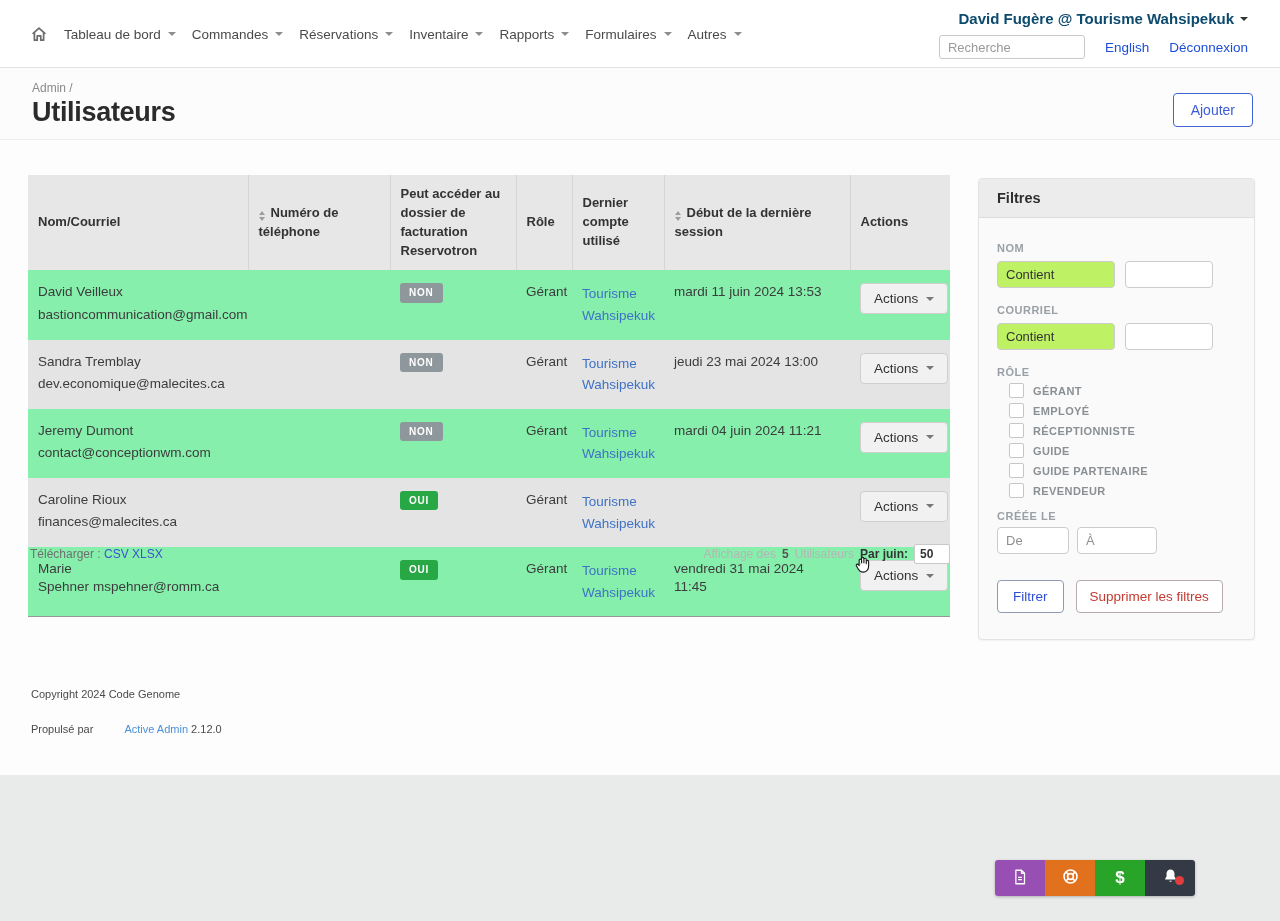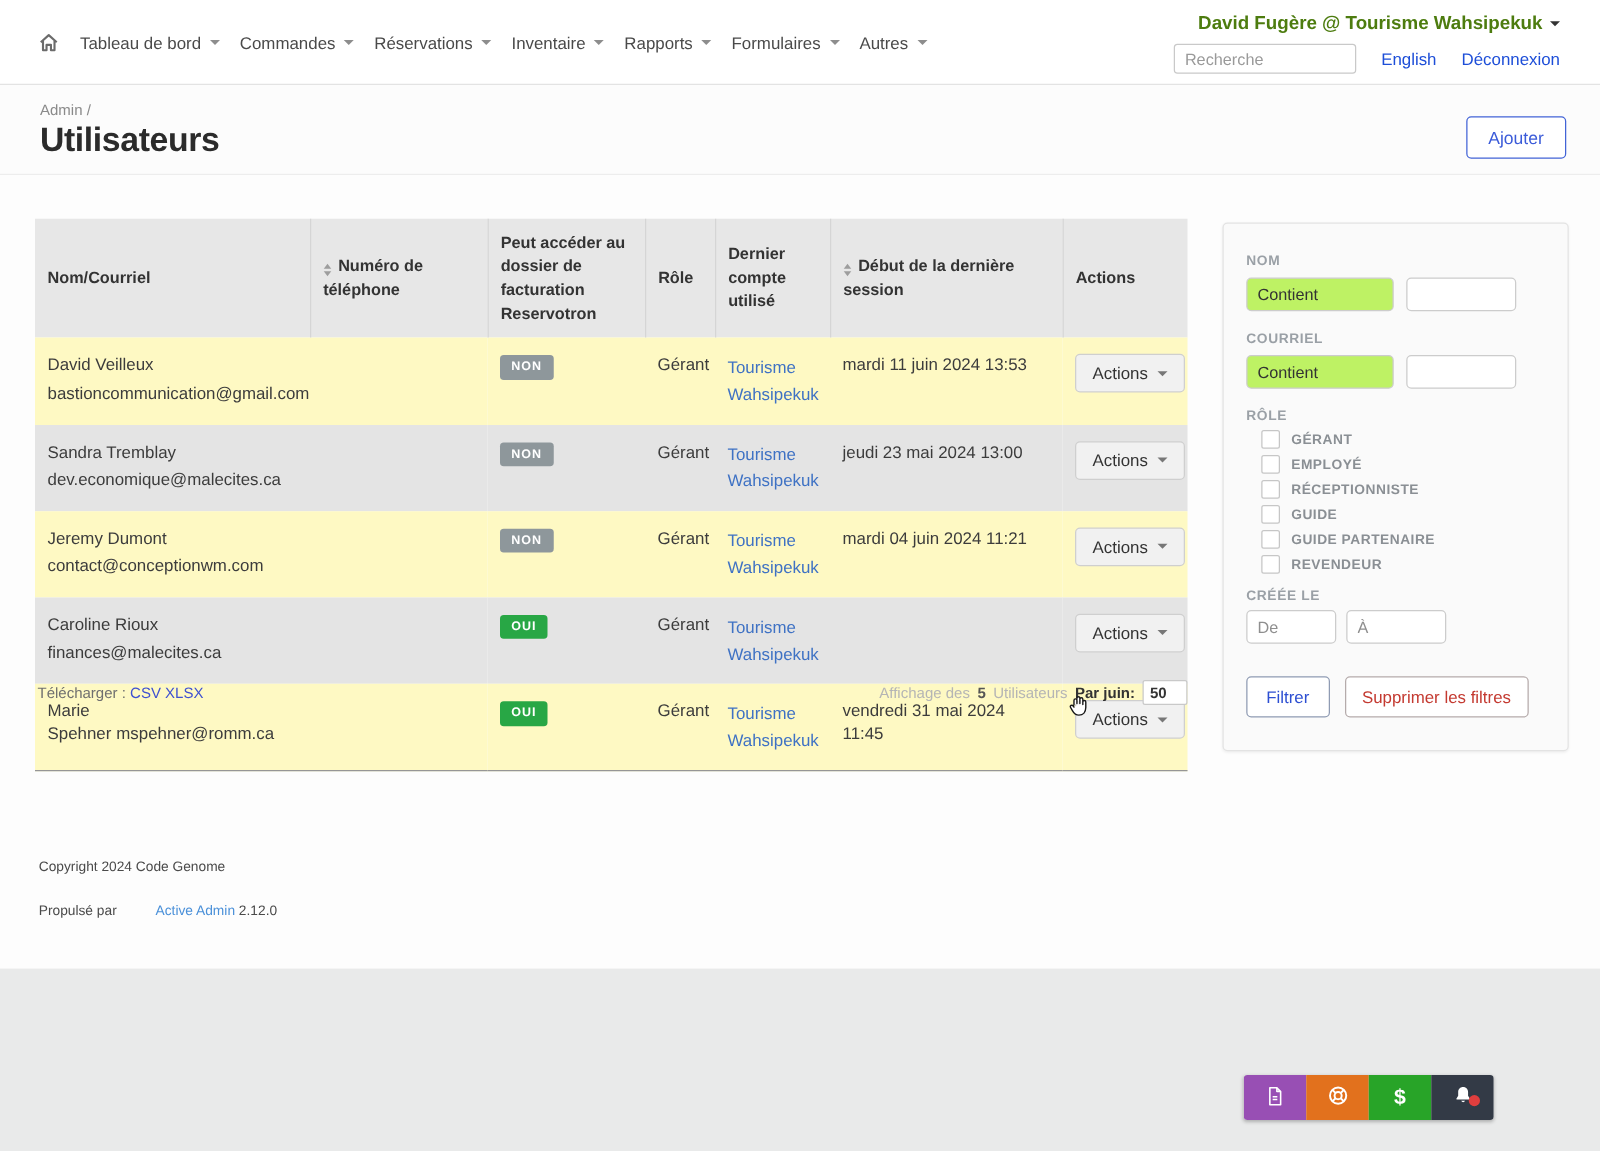--- a/index.html
+++ b/index.html
@@ -6,41 +6,41 @@
   html,body { width:1280px; height:921px; overflow:hidden; }
   body { font-family:"Liberation Sans", sans-serif; background:#e9eaea; position:relative; color:#3c3c3c; }
 
   
   .topbar { height:68px; background:#ffffff; border-bottom:1px solid #e3e3e3; position:relative; }
   .nav { display:flex; align-items:center; gap:16px; padding:0 0 0 30px; height:68px; }
   .nav-item { display:flex; align-items:center; gap:7px; font-size:13.5px; color:#4a4a4a; cursor:pointer; white-space:nowrap; }
   .home-icon svg { display:block; }
   .caret { width:0; height:0; border-left:4px solid transparent; border-right:4px solid transparent; border-top:4px solid #8d8d8d; display:inline-block; }
   .user-block { position:absolute; top:10px; right:32px; text-align:right; }
-  .user-name { font-size:15px; font-weight:bold; color:#4d7c0f; display:inline-flex; align-items:center; gap:6px;justify-content:center; }
+  .user-name { font-size:15px; font-weight:bold; color:#0c4a6e; display:inline-flex; align-items:center; gap:6px;justify-content:center; }
   .user-row2 { display:flex; align-items:center; justify-content:flex-end; gap:20px; margin-top:7px; }
   .search-input { width:146px; height:24px; border:1px solid #c9c9c9; border-radius:3px; padding:2px 8px; font-size:13px; font-family:"Liberation Sans", sans-serif; color:#333; background:#fff; }
   .search-input::placeholder { color:#9a9a9a; }
   .top-link { font-size:13.5px; color:#1d4ed8; cursor:pointer; }
 
   
   .titlebar { height:72px; background:#fcfcfc; border-bottom:1px solid #ededed; padding:13px 32px 0 32px; position:relative; }
   .breadcrumb { font-size:12px; color:#8a8a8a; }
   .breadcrumb a { color:#8a8a8a; text-decoration:none; cursor:pointer; }
   .page-title { font-size:27px; font-weight:bold; color:#2b2b2b; margin-top:2px; letter-spacing:-0.3px; }
   .btn-add { position:absolute; top:25px; right:27px; background:#fff; border:1px solid #4263d6; color:#3b5bd9; font-size:14px; padding:8px 17px; border-radius:4px; cursor:pointer; font-family:"Liberation Sans", sans-serif; }
 
   
   .main { background:#fdfdfd; height:635px; position:relative; }
 
   table.users { position:absolute; left:28px; top:35px; width:922px; border-collapse:collapse; table-layout:fixed; }
   table.users th { background:#e7e7e7; font-size:13px; font-weight:bold; color:#333; text-align:left; padding:10px 10px; border-right:1px solid #d5d5d5; vertical-align:middle; line-height:1.45; }
   table.users th:last-child { border-right:none; }
   table.users td { font-size:13.5px; color:#3c3c3c; padding:13px 10px; vertical-align:top; line-height:1.35; }
-  tr.row-even { background:#fef9c3; }
+  tr.row-even { background:#86efac; }
   tr.row-odd { background:#e4e4e4; }
   tr.last td { border-bottom:1px solid #969696; }
   .sort { display:inline-flex; flex-direction:column; gap:2px; margin-right:6px; vertical-align:2px; }
   .sort i { width:0; height:0; border-left:3px solid transparent; border-right:3px solid transparent; }
   .sort .up { border-bottom:4px solid #9d9d9d; }
   .sort .down { border-top:4px solid #9d9d9d; }
   .cell-name span { display:block; }
   .cell-name .em { margin-top:4px; }
   .cell-name.one-line span { display:inline; margin-right:4px; }
   .badge { display:inline-block; padding:3px 9px; font-size:10px; font-weight:bold; color:#fff; border-radius:3px; letter-spacing:0.8px; }
@@ -273,20 +273,21 @@
     <div class="pagination-info">
       <span class="muted">Affichage des</span>
       <span class="count-strong">5</span>
       <span class="muted">Utilisateurs</span>
       <span class="per-page-label">Par juin:</span>
       <input class="per-page-input" type="text" value="50" style="">
     </div>
   </div>
 
   <div class="filters">
+    <div class="filters-header">Filtres</div>
     <div class="filters-body">
       <div class="f-label">NOM</div>
       <div class="f-row">
         <select class="f-select"><option>Contient</option></select>
         <input class="f-input" type="text" style="">
       </div>
       <div class="f-label">COURRIEL</div>
       <div class="f-row">
         <select class="f-select"><option>Contient</option></select>
         <input class="f-input" type="text" style="">

